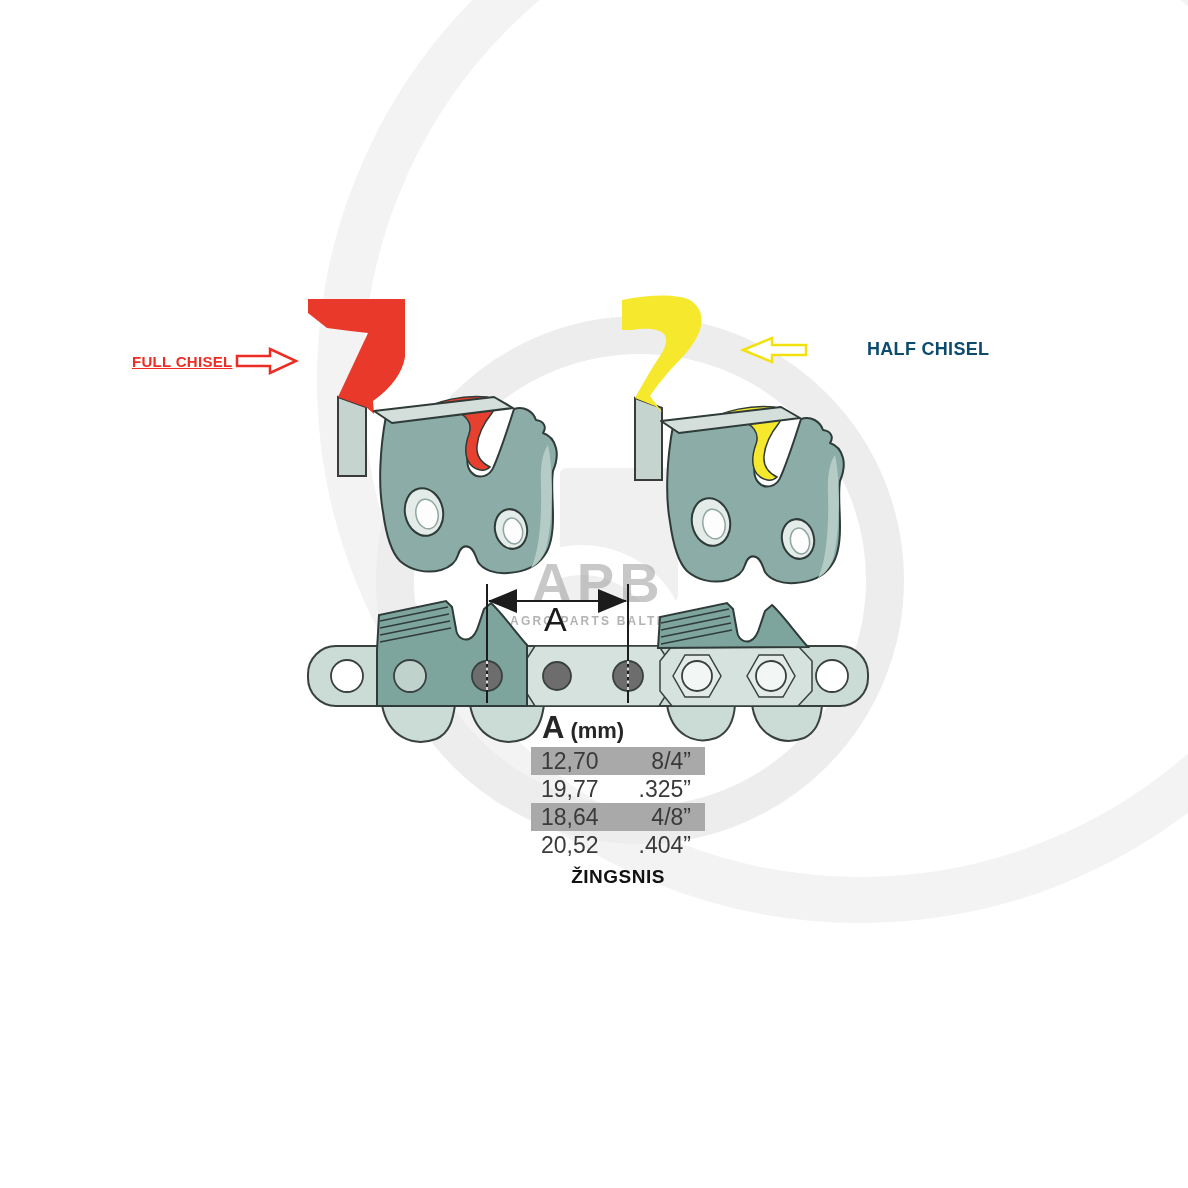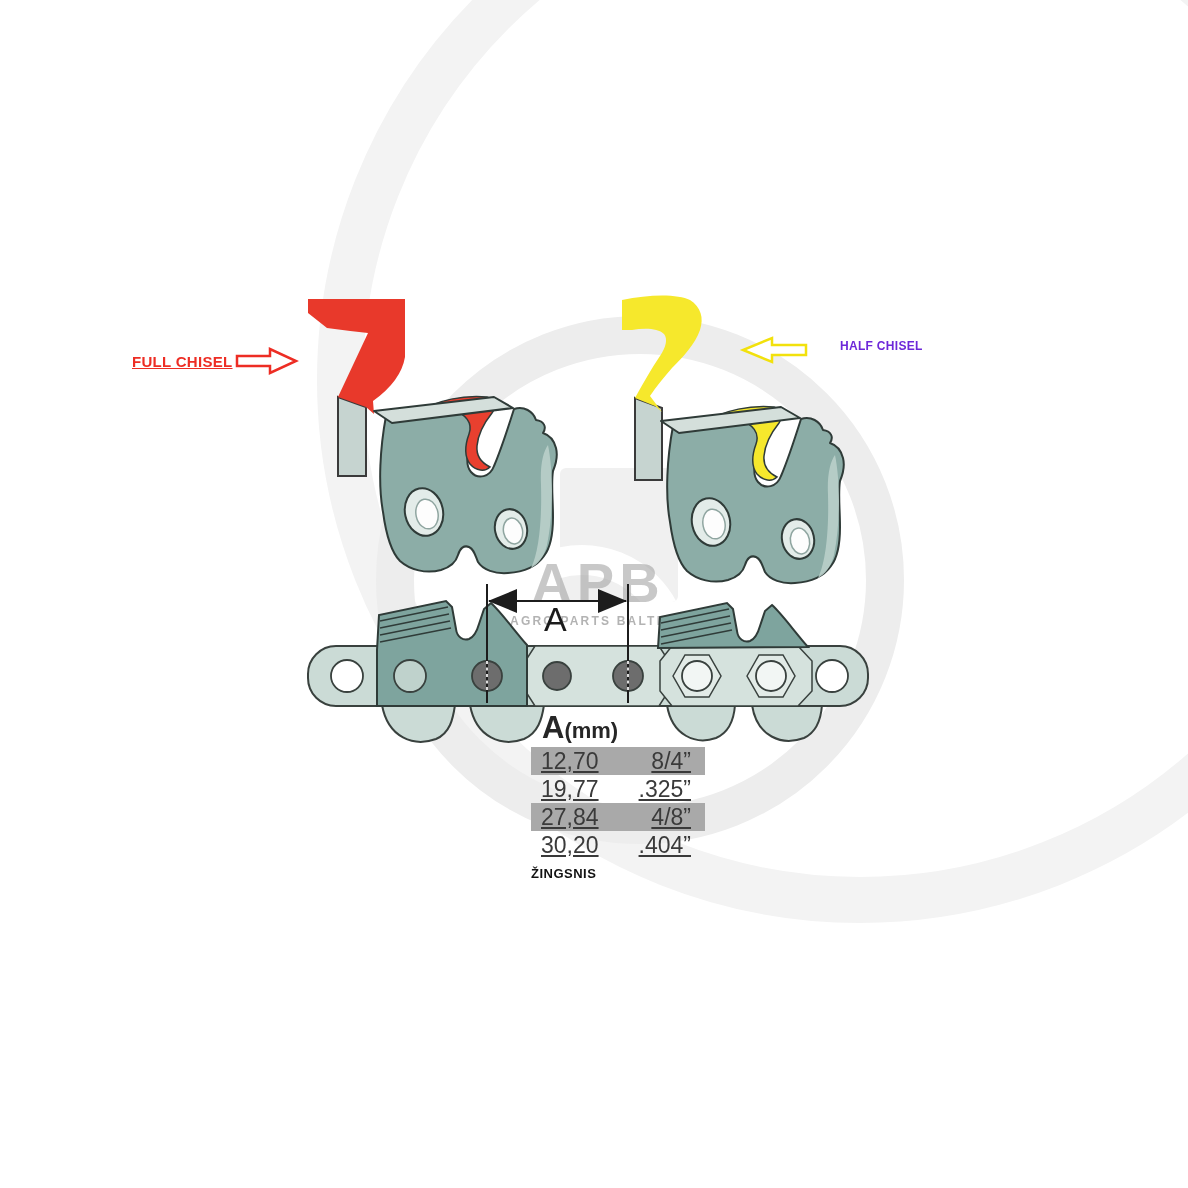--- a/index.html
+++ b/index.html
@@ -5,36 +5,36 @@
   html,body{margin:0;padding:0;background:#ffffff;}
   .canvas{
     position:relative;width:1188px;height:1188px;background:#ffffff;overflow:hidden;
     font-family:"Liberation Sans",sans-serif;
   }
   .abs{position:absolute;}
   svg.art{position:absolute;left:0;top:0;width:1188px;height:1188px;}
 
   
   .label-full{left:132px;top:353px;font-size:15px;font-weight:700;color:#ed2d24;letter-spacing:.3px;text-decoration:underline;}
-  .label-half{left:840px;top:339px;font-size:12px;font-weight:700;color:#6d28d9;letter-spacing:.3px;}
+  .label-half{left:867px;top:339px;font-size:18px;font-weight:700;color:#0c4a6e;letter-spacing:.3px;}
 
   
   .dim-a{left:544px;top:600px;font-size:34px;font-weight:500;color:#1b1b1b;}
 
   
   .amm{left:542px;top:710px;display:flex;align-items:baseline;color:#262626;}
   .amm .sym{font-size:31px;font-weight:600;}
-  .amm .unit{font-size:22px;font-weight:600;margin-left:0;}
+  .amm .unit{font-size:22px;font-weight:600;margin-left:6px;}
 
   
   .ptable{left:531px;top:747px;width:174px;}
   .prow{display:flex;justify-content:space-between;align-items:flex-end;height:28px;
-        padding:0 14px 0 10px;font-size:23px;color:#3a3a3a;text-decoration:underline;}
+        padding:0 14px 0 10px;font-size:23px;color:#3a3a3a;}
   .prow.band{background:#a9a9a9;}
-  .pfoot{left:531px;top:866px;width:174px;text-align:left;font-size:13px;
+  .pfoot{left:531px;top:866px;width:174px;text-align:center;font-size:19px;
          font-weight:700;color:#121212;letter-spacing:.5px;}
 
   
   .wm-mono{font-family:"Liberation Sans",sans-serif;font-size:56px;font-weight:700;
            fill:#a2a2a2;opacity:.58;letter-spacing:5px;}
   .wm-cap{font-family:"Liberation Sans",sans-serif;font-size:12px;font-weight:700;
           fill:#a6a6a6;opacity:.85;letter-spacing:2.2px;}
 </style>
 </head>
 <body>
@@ -191,24 +191,24 @@
   <div class="abs ptable">
     <div class="prow band">
       <span>12,70</span>
       <span>8/4”</span>
     </div>
     <div class="prow">
       <span>19,77</span>
       <span>.325”</span>
     </div>
     <div class="prow band">
-      <span>27,84</span>
+      <span>18,64</span>
       <span>4/8”</span>
     </div>
     <div class="prow">
-      <span>30,20</span>
+      <span>20,52</span>
       <span>.404”</span>
     </div>
   </div>
 
   <div class="abs pfoot">ŽINGSNIS</div>
 
 </div>
 
 </body></html>

